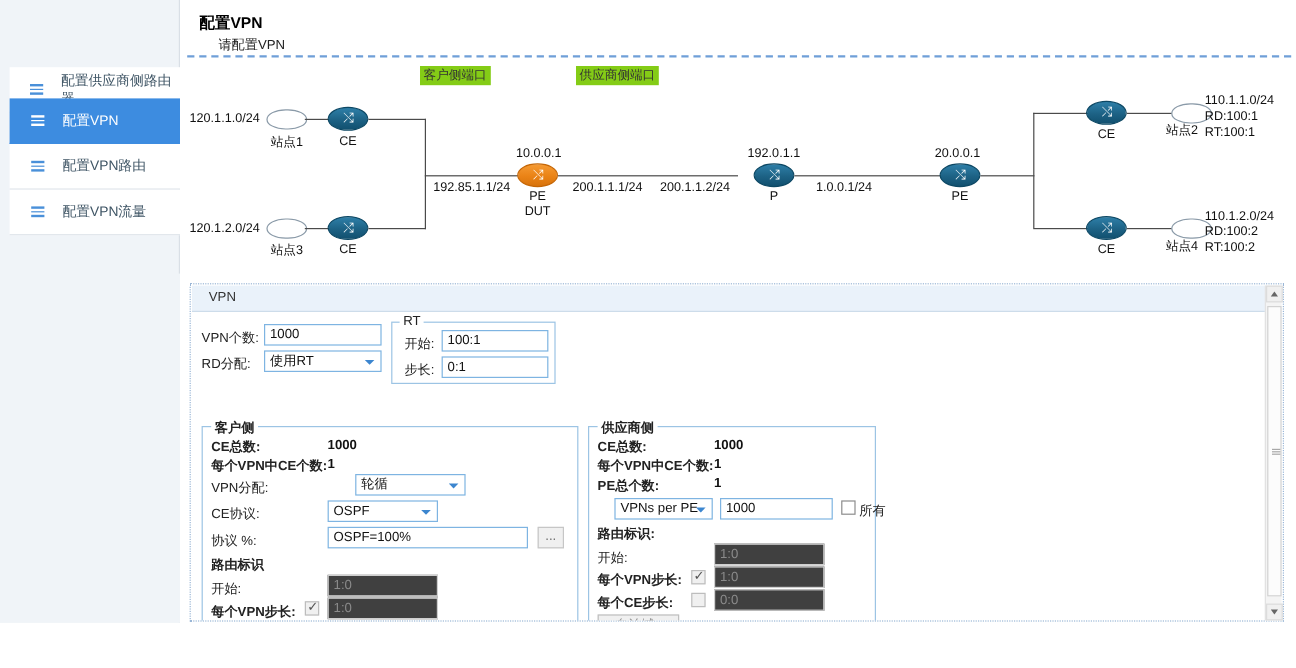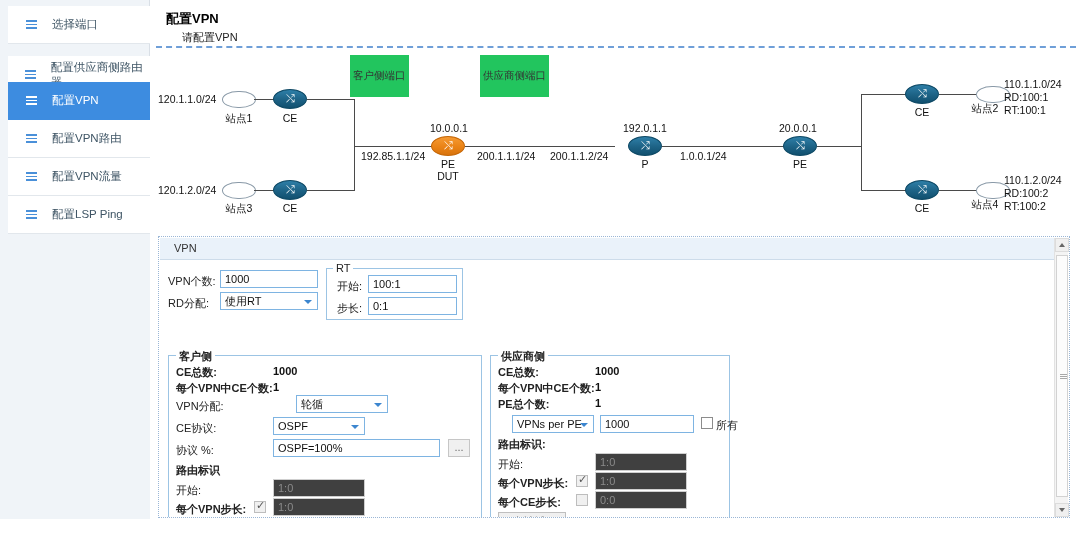--- a/index.html
+++ b/index.html
@@ -50,21 +50,21 @@
   #page-sub { position: absolute; left: 32px; top: 24px; font-size: 11px; color: #222; }
   #hdr-rule {
     position: absolute; left: 6px; top: 46px; width: 920px; height: 0;
     border-top: 2px dashed #6f9fd8;
   }
 
   
   #diagram { position: absolute; left: 0; top: 50px; width: 930px; height: 182px; background:#fff; }
   .port-tag {
     position: absolute; font-size: 10.5px; color: #333;
-    background: #22c55e; padding: 14px 3px; white-space: nowrap;
+    background: #84cc16; padding: 1px 3px; white-space: nowrap;
   }
   .wire { position: absolute; background: #4a4a4a; }
   .wire.h { height: 1px; }
   .wire.v { width: 1px; }
   .ip-lbl { position: absolute; font-size: 10.5px; color: #111; white-space: nowrap; }
   .node-lbl { position: absolute; font-size: 10.5px; color: #111; white-space: nowrap; text-align: center; }
 
   .router { position: absolute; width: 34px; height: 20px; }
   .router .body {
     position: absolute; left: 0; top: 0; width: 34px; height: 20px;
@@ -167,28 +167,20 @@
   }
   .wiz-btn.disabled { background: #f1f1f1; border-color: #c9c9c9; color: #a0a0a0; }
 </style>
 </head>
 <body>
 
 <div id="app">
 
   <div id="sidebar">
     <div id="sidebar-tail"></div>
-    <div class="side-item" style="position:absolute;left:8px;top:6px;width:142px;">
-      <span class="side-icon">
-          <i></i>
-          <i></i>
-          <i></i>
-        </span>
-      <span class="side-label">选择端口</span>
-    </div>
     <div class="side-item" style="position:absolute;left:8px;top:56px;width:142px;">
       <span class="side-icon">
           <i></i>
           <i></i>
           <i></i>
         </span>
       <span class="side-label">配置供应商侧路由器</span>
     </div>
     <div class="side-item active" style="position:absolute;left:8px;top:82px;width:142px;">
       <span class="side-icon">
@@ -206,28 +198,20 @@
         </span>
       <span class="side-label">配置VPN流量</span>
     </div>
     <div class="side-item" style="position:absolute;left:8px;top:120px;width:142px;">
       <span class="side-icon">
           <i></i>
           <i></i>
           <i></i>
         </span>
       <span class="side-label">配置VPN路由</span>
-    </div>
-    <div class="side-item" style="position:absolute;left:8px;top:196px;width:142px;">
-      <span class="side-icon">
-          <i></i>
-          <i></i>
-          <i></i>
-        </span>
-      <span class="side-label">配置LSP Ping</span>
     </div>
   </div>
 
   <div id="content">
 
     <div id="header">
       <div id="page-title">配置VPN</div>
       <div id="page-sub">请配置VPN</div>
     </div>
     <div id="hdr-rule"></div>

